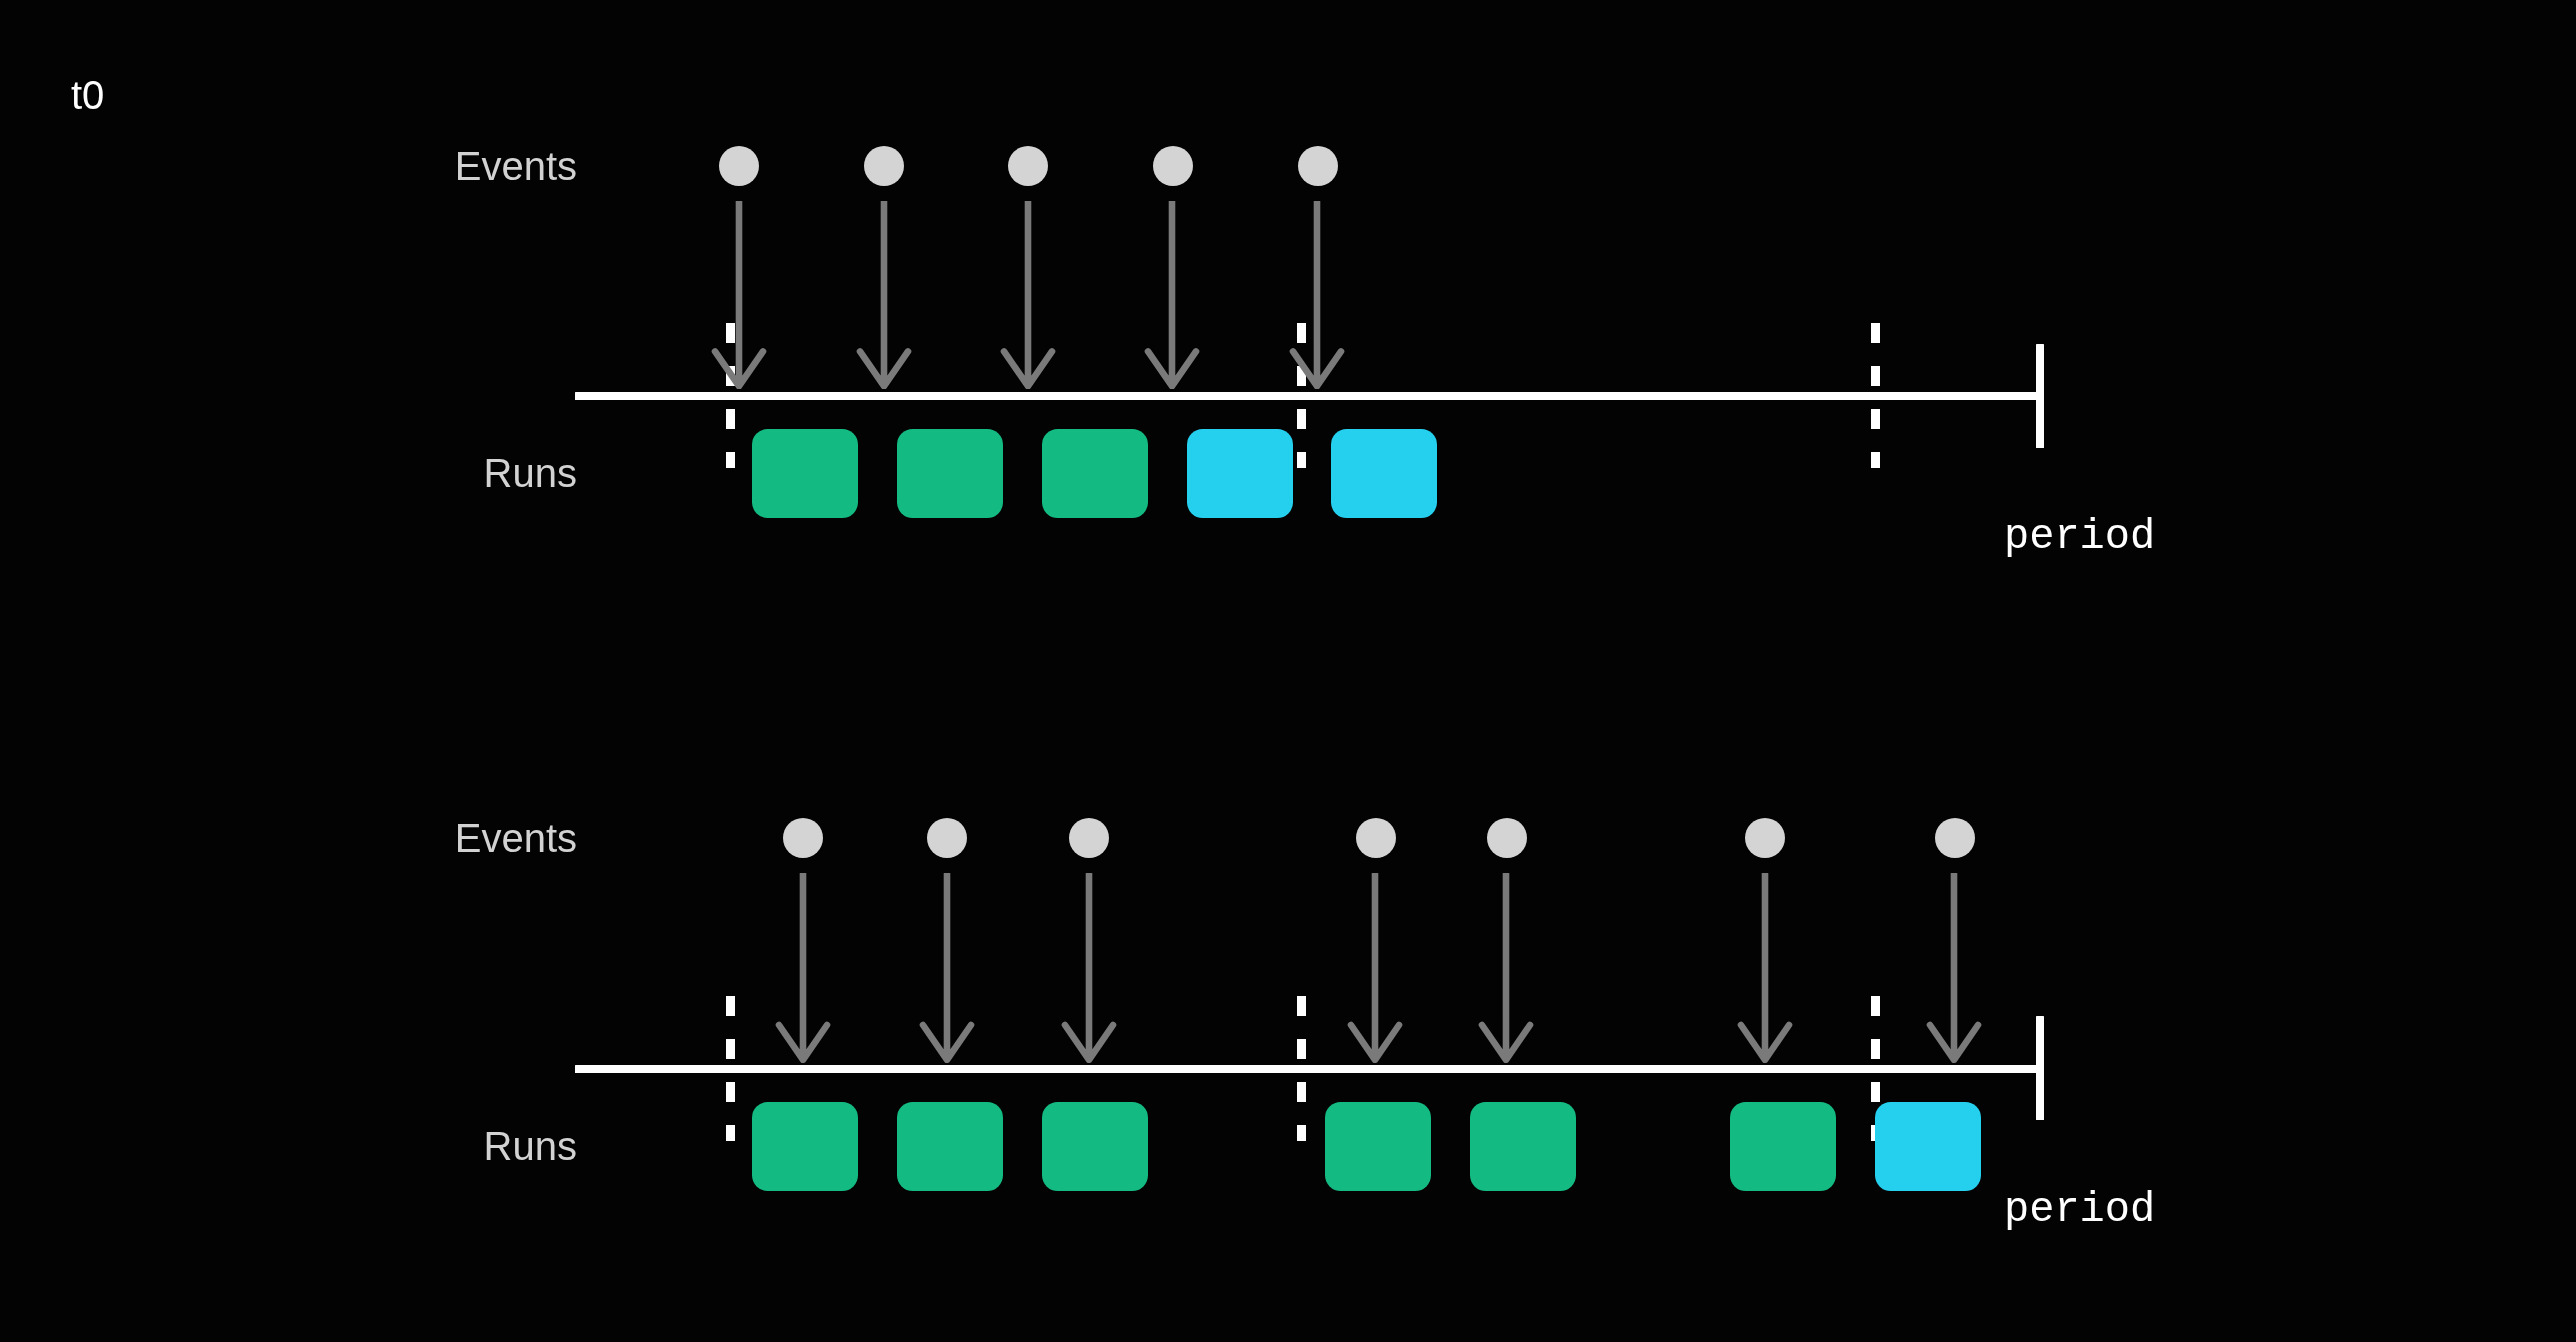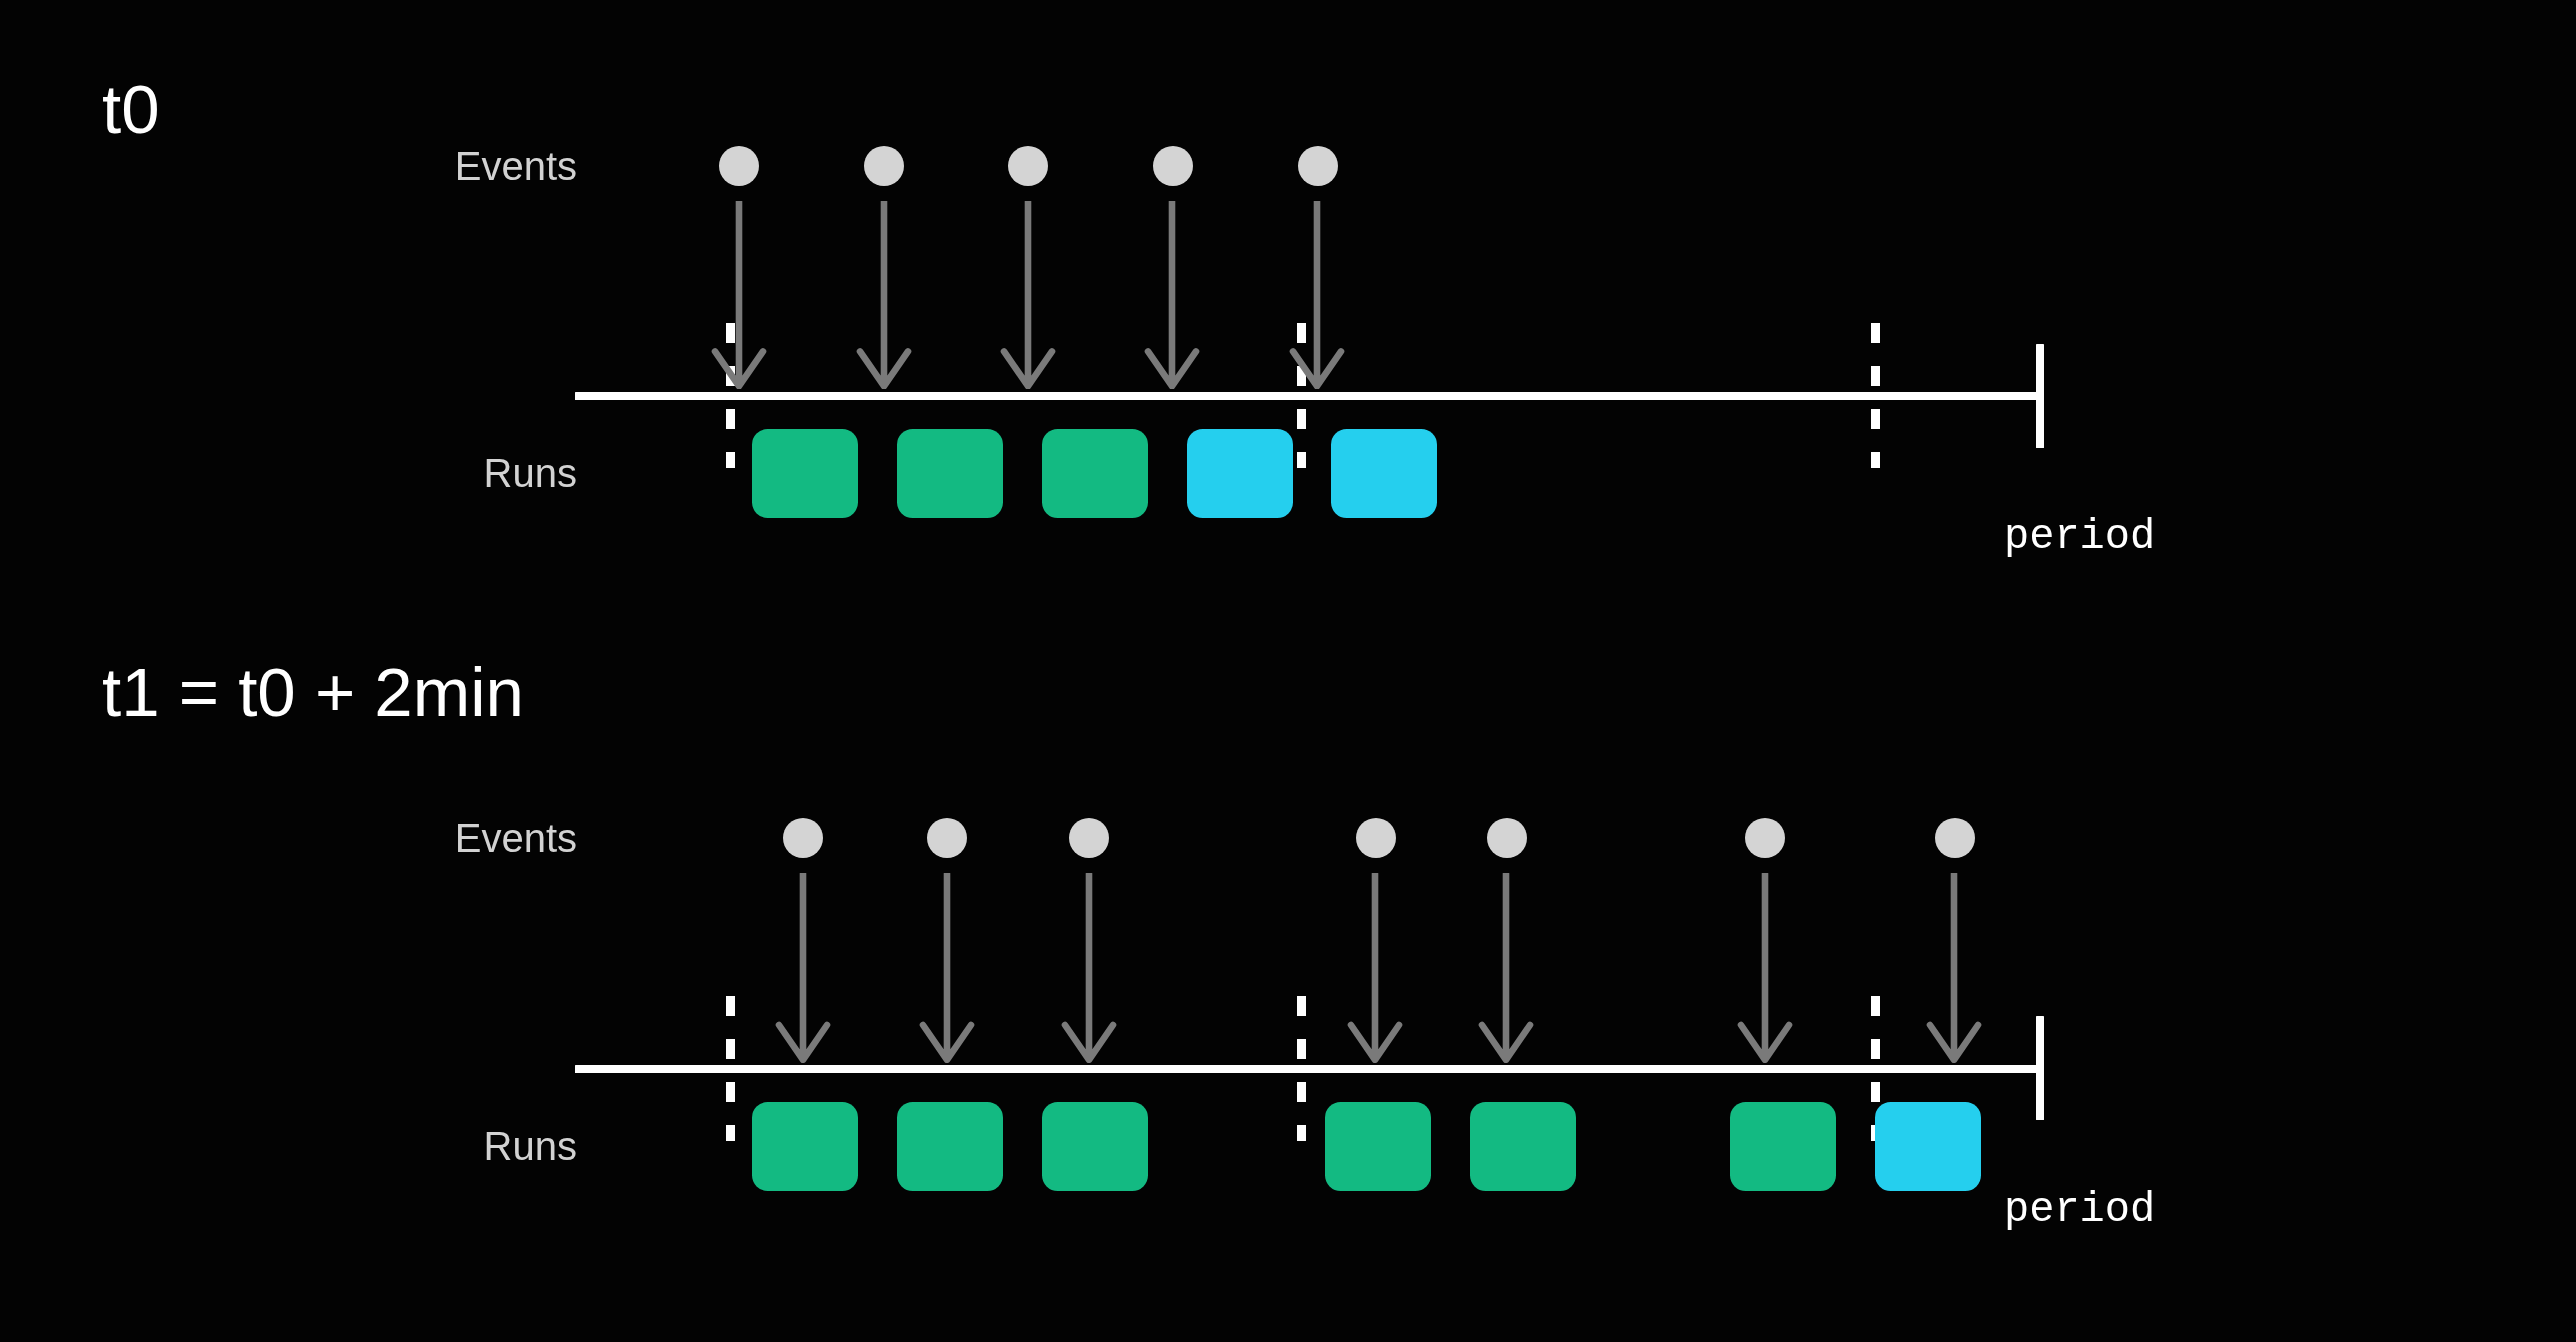--- a/index.html
+++ b/index.html
@@ -19,26 +19,25 @@
     position: absolute;
     left: 0; top: 0;
     width: 2576px;
     height: 1343px;
   }
   .panel { position: absolute; left: 0; top: 0; width: 2576px; height: 671px; }
 
   .phase-label {
     position: absolute;
     color: #ffffff;
-    font-size: 69px;
+    font-size: 40px;
     font-weight: 400;
     letter-spacing: 0px;
     white-space: nowrap;
     line-height: 1;
-    margin-left: 31px;
   }
   .row-label {
     position: absolute;
     color: #d2d2d2;
     font-size: 40px;
     font-weight: 400;
     white-space: nowrap;
     text-align: right;
     line-height: 1;
   }
@@ -119,21 +118,20 @@
       <svg class="event-arrow" width="72" height="188" viewBox="0 0 120 312" style="left: 1281px; top: 201px;">
         <path d="M60 0 L60 306 M20 250 L60 308 L100 250" stroke="#7a7a7a" stroke-width="11" fill="none" stroke-linecap="round" stroke-linejoin="round"></path>
       </svg>
       <div class="run-block run-green" style="left: 752px; top: 429px; width: 106px; height: 89px; background: rgb(19, 186, 130);"></div>
       <div class="run-block run-green" style="left: 897px; top: 429px; width: 106px; height: 89px; background: rgb(19, 186, 130);"></div>
       <div class="run-block run-green" style="left: 1042px; top: 429px; width: 106px; height: 89px; background: rgb(19, 186, 130);"></div>
       <div class="run-block run-cyan" style="left: 1187px; top: 429px; width: 106px; height: 89px; background: rgb(37, 207, 238);"></div>
       <div class="run-block run-cyan" style="left: 1331px; top: 429px; width: 106px; height: 89px; background: rgb(37, 207, 238);"></div>
     </div>
     <div class="panel" style="top: 671px;">
-      <div class="phase-label" style="left: 71px; top: -13.3px; color: rgb(255, 255, 255);">t1 = t0 + 2min</div>
       <div class="row-label" style="right: 1999px; top: 147px; color: rgb(210, 210, 210);">Events</div>
       <div class="row-label" style="right: 1999px; top: 455px; color: rgb(210, 210, 210);">Runs</div>
       <div class="timeline-axis" style="left: 575px; width: 1464px; top: 394px; background: rgb(255, 255, 255);"></div>
       <div class="axis-end-tick" style="left: 2036px; top: 345px; height: 104px; background: rgb(255, 255, 255);"></div>
       <div class="period-label" style="left: 2004px; top: 518px; color: rgb(255, 255, 255);">period</div>
       <div class="boundary" style="left: 726px; top: 325px; height: 145px;"></div>
       <div class="boundary" style="left: 1297px; top: 325px; height: 145px;"></div>
       <div class="boundary" style="left: 1871px; top: 325px; height: 145px;"></div>
       <div class="event-dot" style="left: 783px; top: 147px; background: rgb(212, 212, 212);"></div>
       <svg class="event-arrow" width="72" height="190" viewBox="0 0 120 314" style="left: 767px; top: 202px;">

